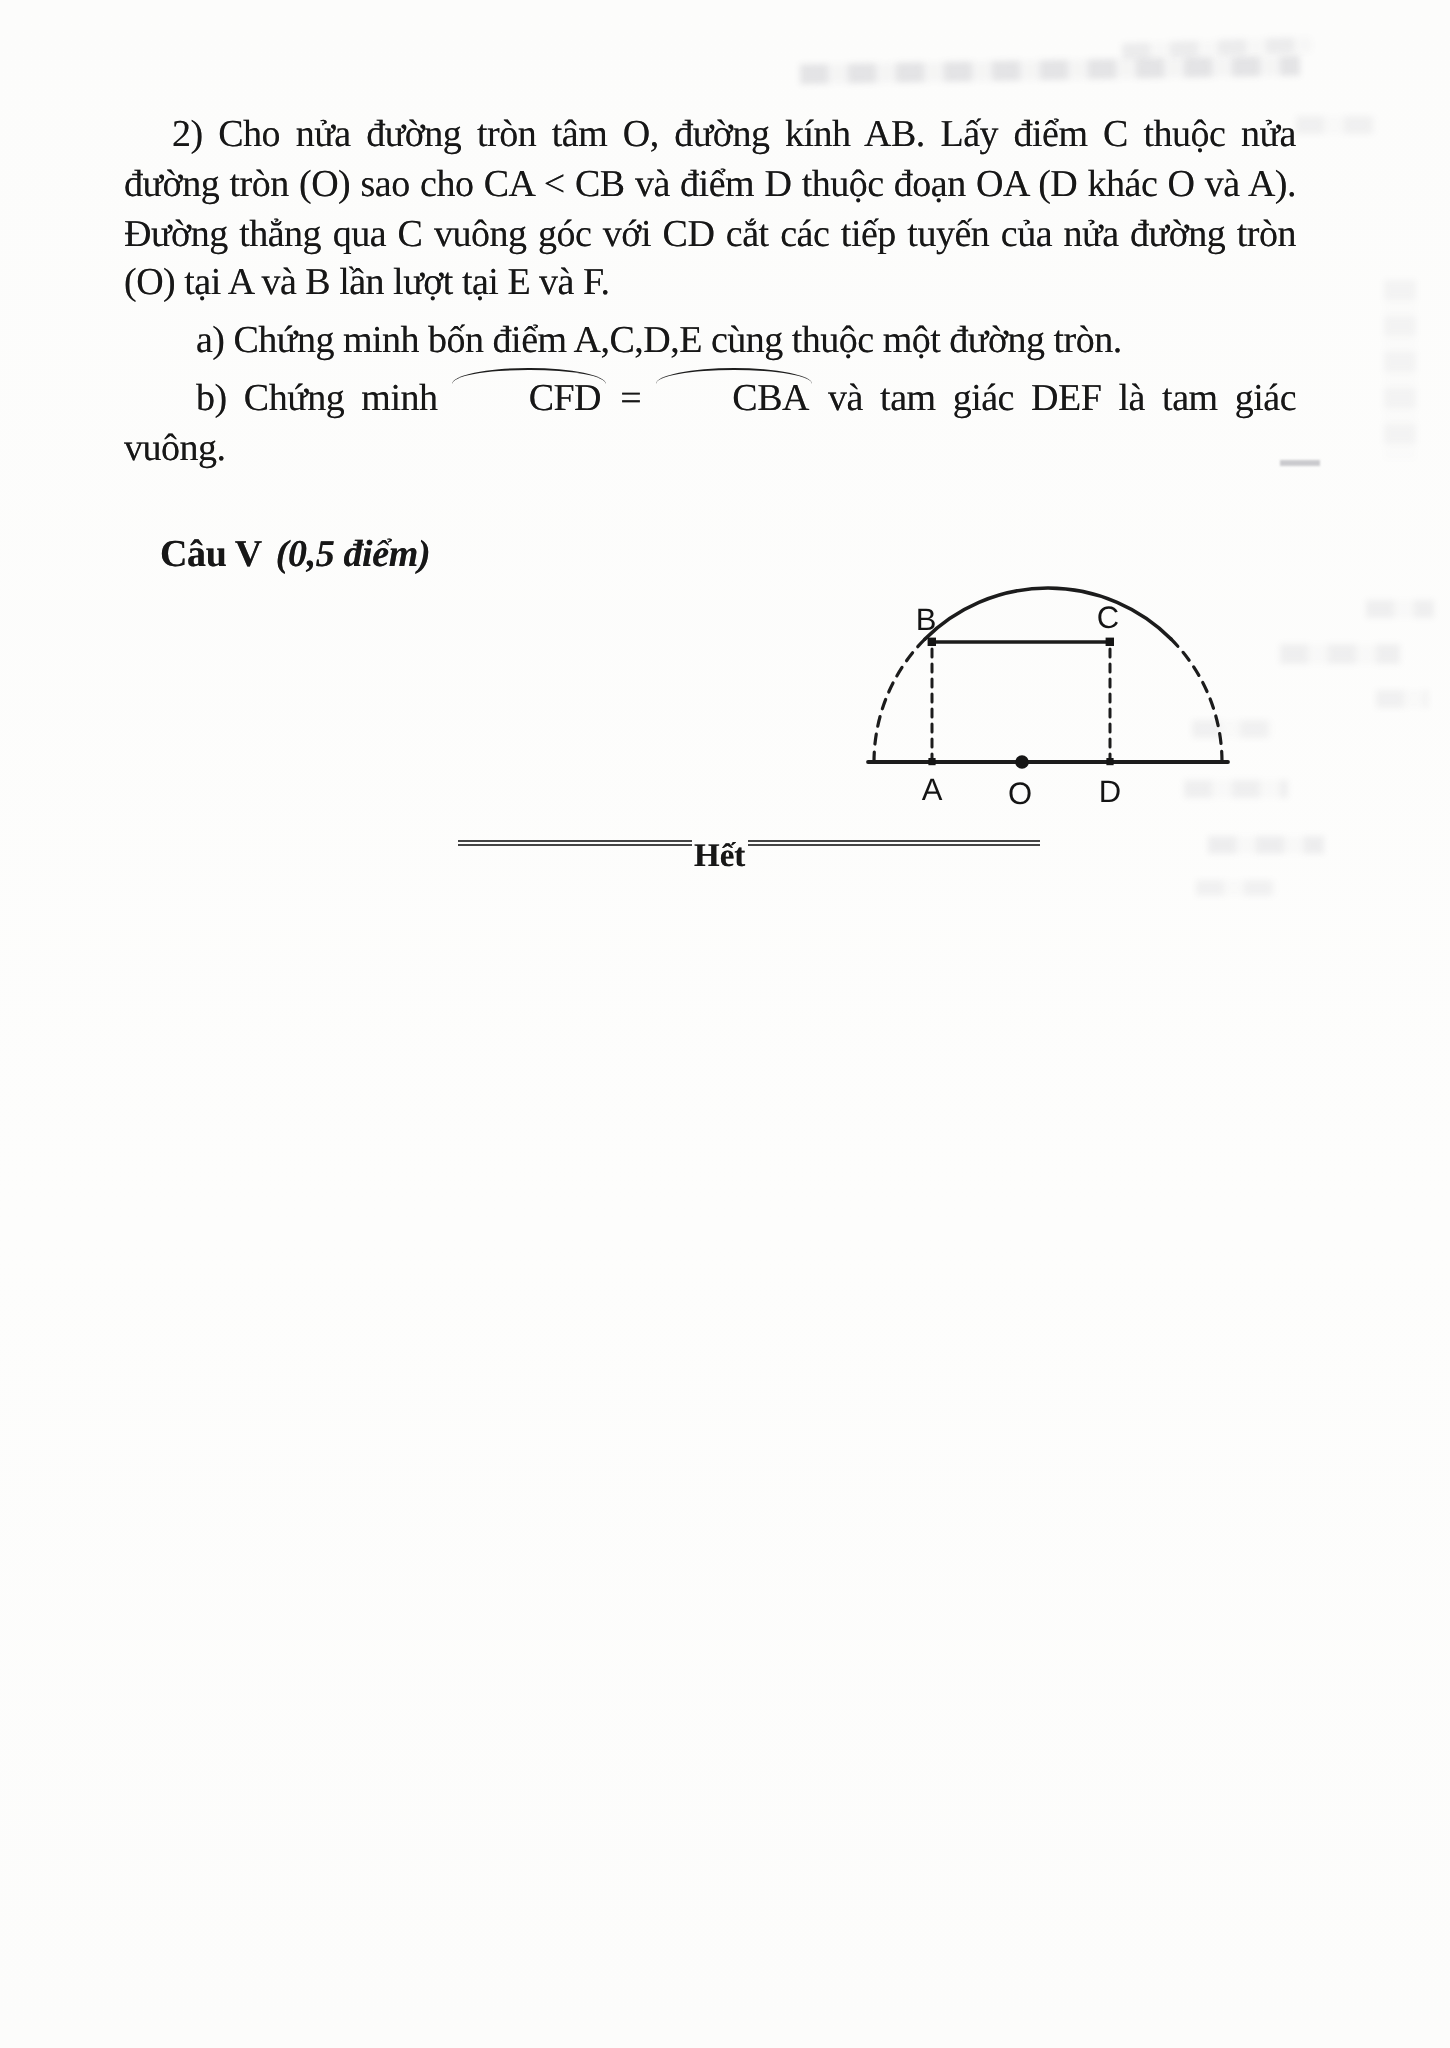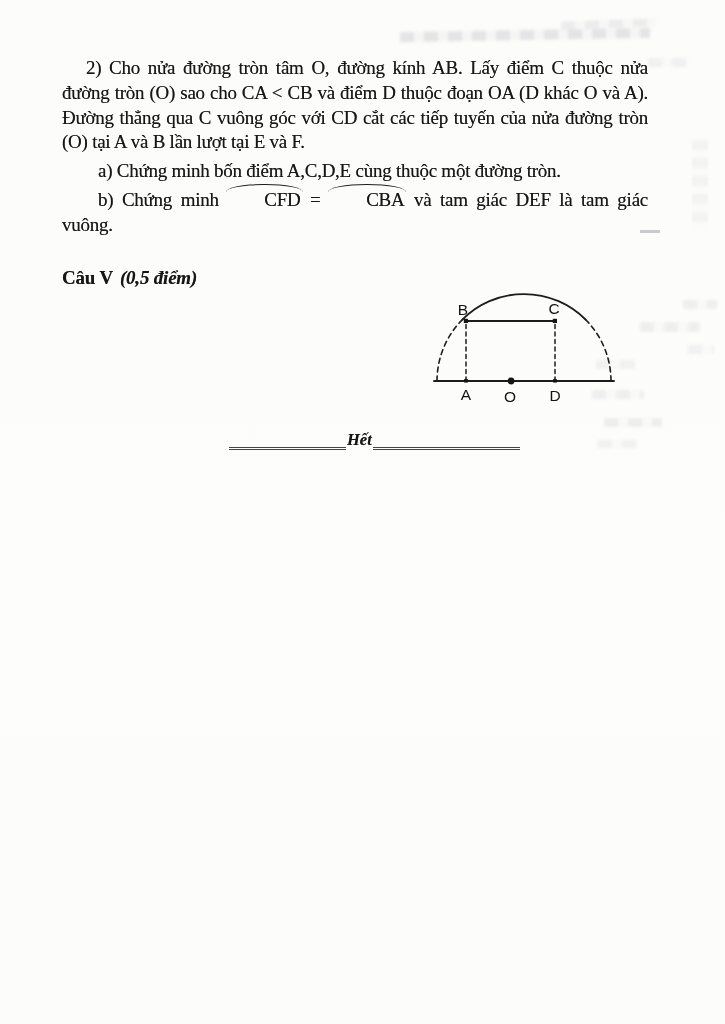--- a/index.html
+++ b/index.html
@@ -19,27 +19,27 @@
   .item-a{top:158px;}
   .item-b{top:187px;}
   .item-c{top:217px;}
   
   .hat{position:relative;display:inline-block;padding:0 1px;}
   .hat::before{
     content:"";position:absolute;left:-1px;right:-1px;top:-3.5px;height:7px;
     border-top:1.6px solid #1d1d1d;
     border-radius:50% 50% 0 0 / 100% 100% 0 0;
   }
-  .cau5-heading{left:62px;top:267px;font-size:19px;font-weight:bold;letter-spacing:-0.2px;text-shadow:0 0 .3px rgba(10,10,10,.6);}
+  .cau5-heading{left:80px;top:267px;font-size:19px;font-weight:bold;letter-spacing:-0.2px;text-shadow:0 0 .3px rgba(10,10,10,.6);}
   .cau5-heading .pts{font-style:italic;margin-left:7px;}
   .cau5-body{left:62px;top:297px;width:363px;text-indent:45px;line-height:24.2px;}
   .figure{position:absolute;left:432px;top:290px;}
   .end-divider{
-    position:absolute;left:229px;top:432px;width:291px;height:18px;
-    display:flex;align-items:flex-end;font-style:italic;
+    position:absolute;left:229px;top:420px;width:291px;height:18px;
+    display:flex;align-items:flex-start;
   }
   .rule{height:1.2px;border-top:1.7px solid #2c2c2c;border-bottom:1.7px solid #2c2c2c;opacity:.88;}
   .rule-left{width:117px;}
   .rule-right{flex:1;}
   .end-label{
     font-size:16.5px;font-weight:bold;padding:0 1px;line-height:18px;
     transform:translateY(-1px);text-shadow:0 0 .3px rgba(10,10,10,.6);
   }
   
   .art{

